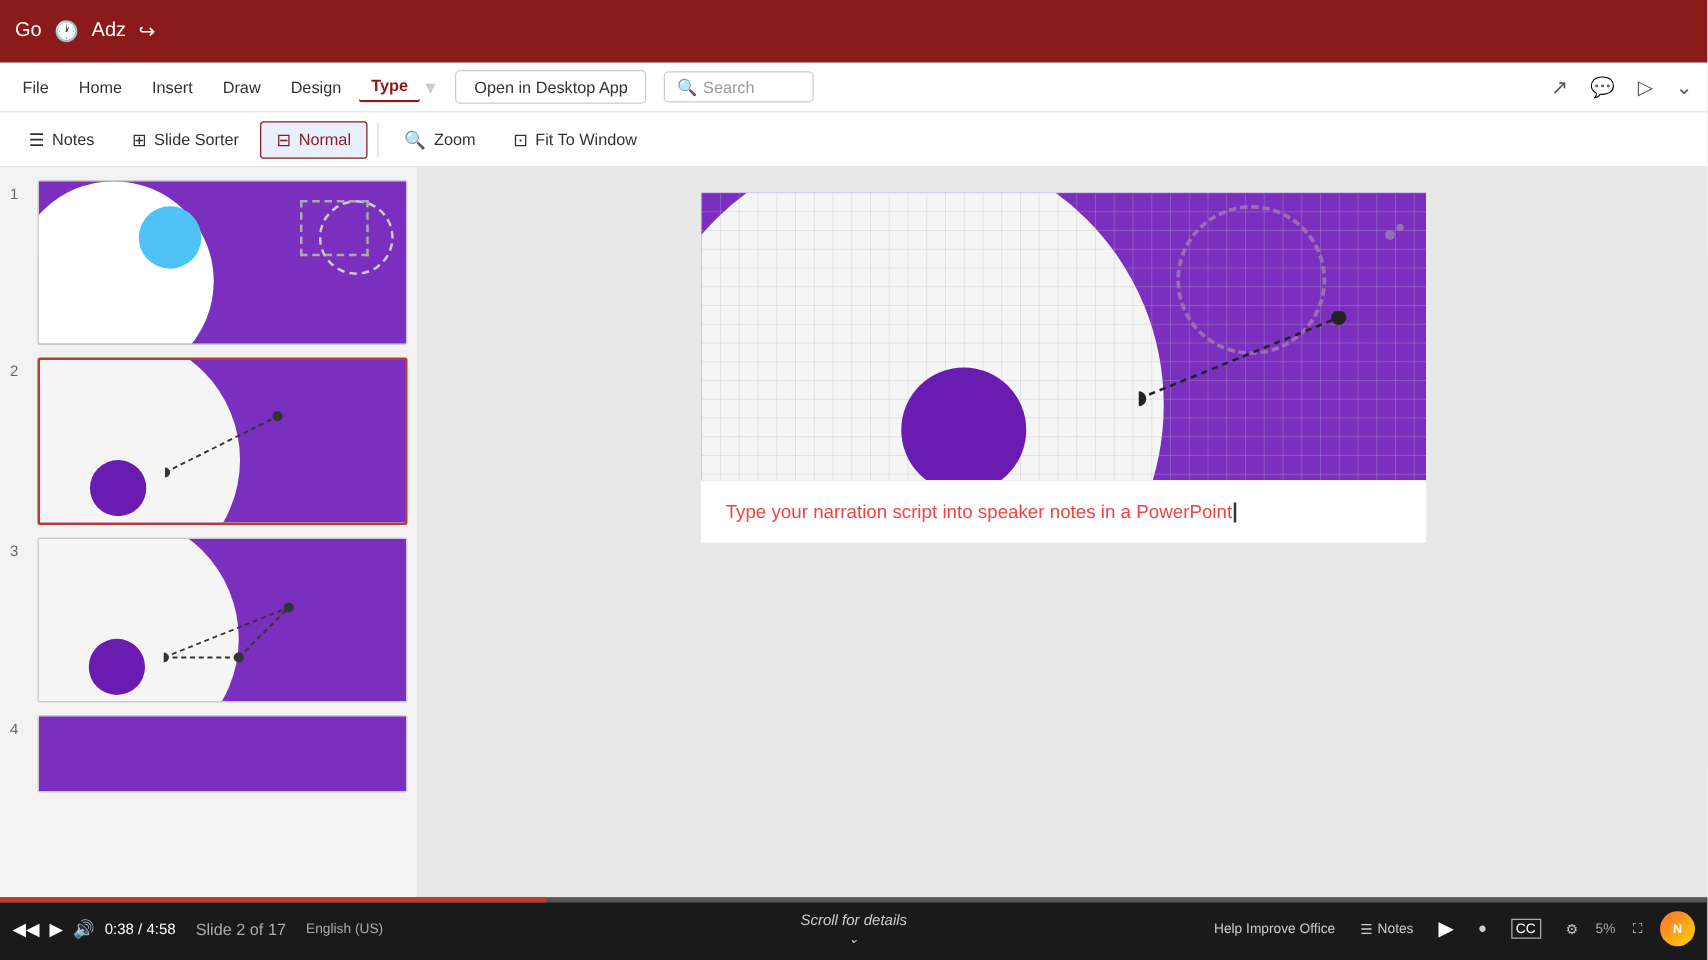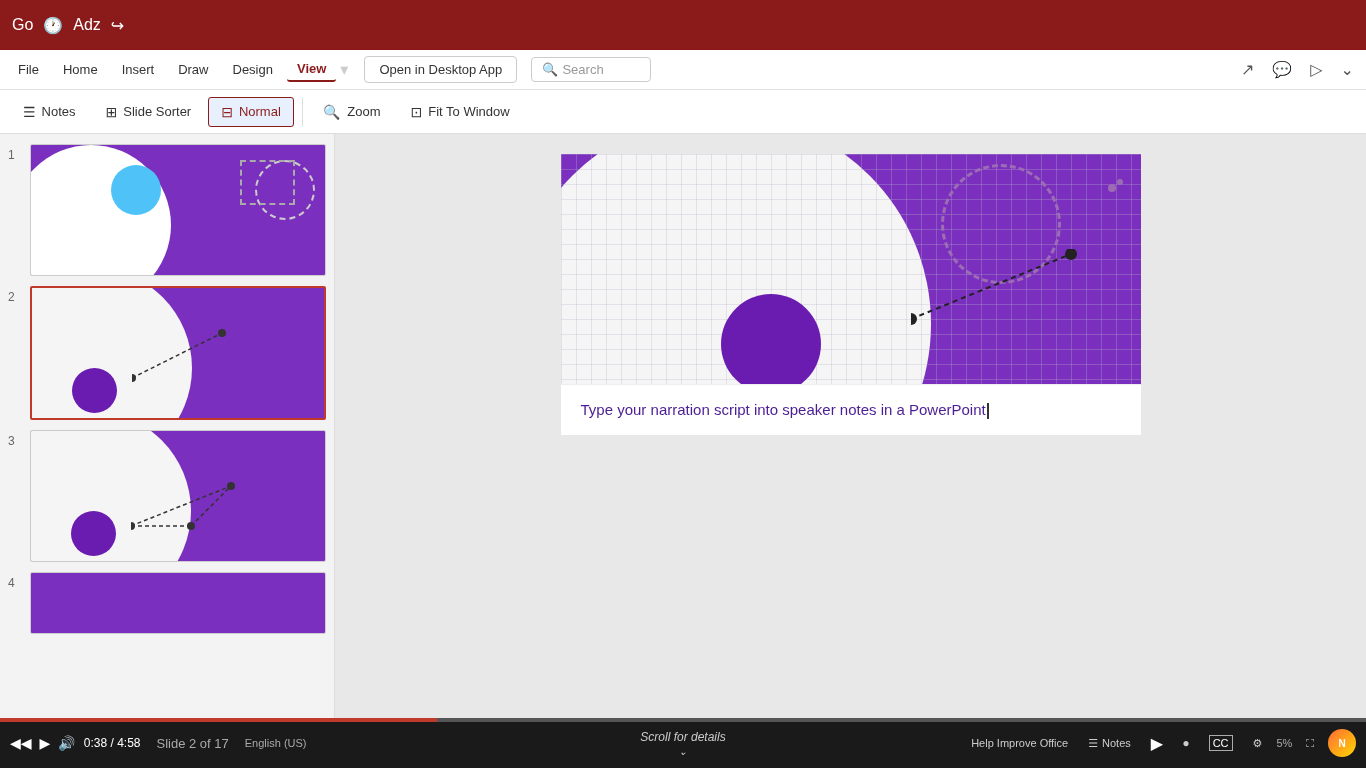--- a/index.html
+++ b/index.html
@@ -346,21 +346,21 @@
       width: 8px;
       height: 8px;
       background: #9c6db5;
       border-radius: 50%;
     }
     .notes-area {
       background: white;
       width: 580px;
       padding: 16px 20px;
       font-size: 15px;
-      color: #4c1d95;
+      color: #ef4444;
       border-top: 1px solid #eee;
     }
     .cursor-blink {
       display: inline-block;
       width: 2px;
       height: 16px;
       background: #333;
       vertical-align: middle;
       margin-left: 1px;
     }
@@ -484,21 +484,21 @@
     <span class="top-bar-icon">↪</span>
   </div>
 </div>
 
 <div class="menu-bar">
   <div class="menu-item">File</div>
   <div class="menu-item">Home</div>
   <div class="menu-item">Insert</div>
   <div class="menu-item">Draw</div>
   <div class="menu-item">Design</div>
-  <div class="menu-item active">View</div>
+  <div class="menu-item active">Type</div>
   <span class="menu-divider">▾</span>
   <button class="open-desktop-btn">Open in Desktop App</button>
   <div class="search-box">
     <span>🔍</span>
     <span style="color:#999;font-size:13px;">Search</span>
   </div>
   <div class="menu-right">
     <span class="menu-right-icon">↗</span>
     <span class="menu-right-icon">💬</span>
     <span class="menu-right-icon">▷</span>

